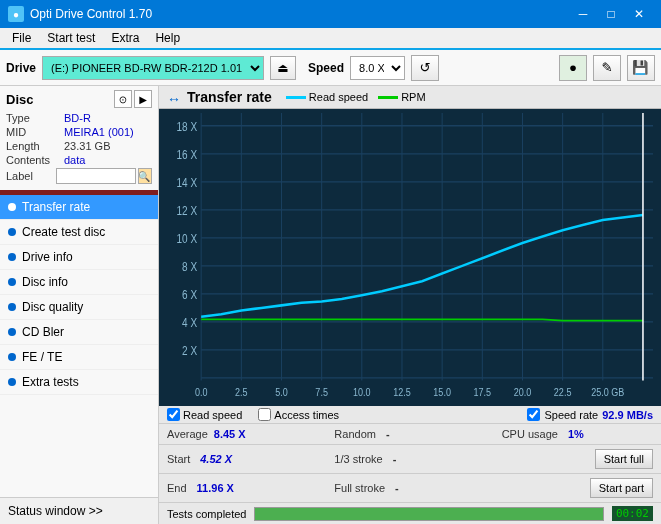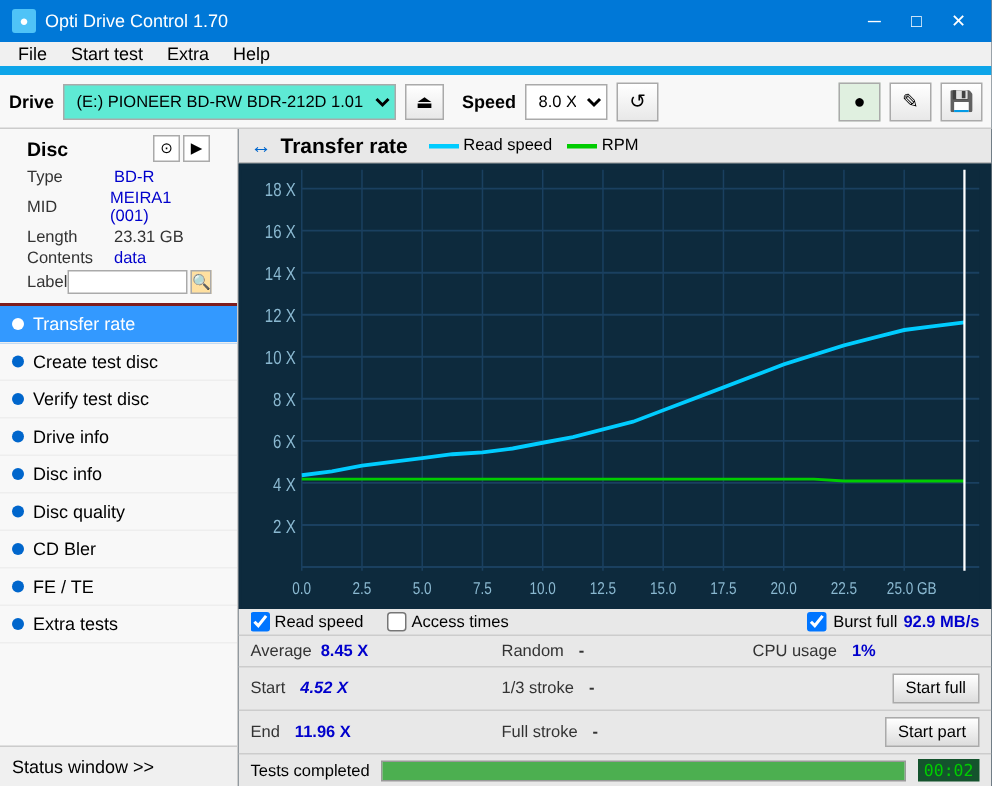--- a/index.html
+++ b/index.html
@@ -6,41 +6,41 @@
     body { font-family: 'Segoe UI', Tahoma, sans-serif; font-size: 12px; background: #f0f0f0; width: 661px; height: 524px; overflow: hidden; }
     
     
     .title-bar { background: #0078d7; color: white; display: flex; align-items: center; justify-content: space-between; padding: 4px 8px; height: 28px; }
     .title-bar-left { display: flex; align-items: center; gap: 6px; font-size: 12px; }
     .title-bar-icon { width: 16px; height: 16px; background: #4fc3f7; border-radius: 2px; display: flex; align-items: center; justify-content: center; font-size: 10px; color: white; }
     .title-bar-controls { display: flex; gap: 0; }
     .title-btn { width: 28px; height: 20px; background: transparent; border: none; color: white; cursor: pointer; font-size: 12px; display: flex; align-items: center; justify-content: center; }
 
     
-    .menu-bar { background: #f0f0f0; display: flex; align-items: center; padding: 2px 4px; height: 22px; border-bottom: 6px solid #0ea5e9; }
+    .menu-bar { background: #f0f0f0; display: flex; align-items: center; padding: 2px 4px; height: 22px; border-bottom: 2px solid #0ea5e9; }
     .menu-item { padding: 2px 8px; cursor: pointer; font-size: 12px; }
 
     
     .toolbar { background: #f8f8f8; display: flex; align-items: center; padding: 3px 6px; gap: 6px; border-bottom: 1px solid #ccc; height: 36px; }
     .toolbar-label { font-size: 12px; font-weight: bold; text-align: center; }
     .drive-select { height: 24px; border: 1px solid #aaa; background: #5eead4; font-size: 11px; padding: 0 4px; min-width: 200px; }
     .toolbar-btn { height: 24px; width: 26px; border: 1px solid #aaa; background: linear-gradient(to bottom, #fff, #e8e8e8); cursor: pointer; display: flex; align-items: center; justify-content: center; font-size: 12px; }
     .speed-label { font-size: 12px; font-weight: bold; margin-left: 6px; }
     .speed-select { height: 24px; border: 1px solid #aaa; background: white; font-size: 11px; padding: 0 4px; width: 55px; }
     .toolbar-spacer { flex: 1; }
     .toolbar-icon-btn { height: 26px; width: 28px; border: 1px solid #aaa; background: linear-gradient(to bottom, #fff, #e8e8e8); cursor: pointer; display: flex; align-items: center; justify-content: center; }
 
     
     .main { display: flex; height: calc(524px - 28px - 22px - 36px); }
 
     
     .left-panel { width: 159px; background: #f8f8f8; border-right: 1px solid #ccc; display: flex; flex-direction: column; flex-shrink: 0; }
     
     
-    .disc-section { padding: 4px 18px; border-bottom: 2px solid #7f1d1d; }
+    .disc-section { padding: 4px 6px; border-bottom: 5px solid #7f1d1d; }
     .disc-header { display: flex; align-items: center; justify-content: space-between; margin-bottom: 4px; }
     .disc-title { font-size: 13px; font-weight: bold; }
     .disc-icons { display: flex; gap: 2px; }
     .disc-icon-btn { width: 18px; height: 18px; border: 1px solid #aaa; background: white; cursor: pointer; display: flex; align-items: center; justify-content: center; font-size: 10px; }
     .disc-row { display: flex; align-items: center; margin-bottom: 2px; }
     .disc-row-label { width: 58px; font-size: 11px; color: #333; }
     .disc-row-value { font-size: 11px; color: #0000cc; }
     .disc-row-value.normal { color: #333; }
     .label-input { border: 1px solid #aaa; height: 16px; width: 80px; font-size: 10px; }
     .label-btn { width: 16px; height: 16px; border: 1px solid #aaa; background: #ffe0a0; cursor: pointer; font-size: 10px; display: flex; align-items: center; justify-content: center; margin-left: 2px; }
@@ -171,24 +171,20 @@
       <div class="nav-item active">
         <div class="nav-dot active"></div>
         <span>Transfer rate</span>
       </div>
       <div class="nav-item">
         <div class="nav-dot"></div>
         <span>Create test disc</span>
       </div>
       <div class="nav-item">
         <div class="nav-dot"></div>
-        <span>Verify test disc</span>
-      </div>
-      <div class="nav-item">
-        <div class="nav-dot"></div>
         <span>Drive info</span>
       </div>
       <div class="nav-item">
         <div class="nav-dot"></div>
         <span>Disc info</span>
       </div>
       <div class="nav-item">
         <div class="nav-dot"></div>
         <span>Disc quality</span>
       </div>
@@ -293,21 +289,21 @@
         <div class="checkbox-item">
           <input type="checkbox" checked="" style="">
           <span>Read speed</span>
         </div>
         <div class="checkbox-item">
           <input type="checkbox" style="">
           <span>Access times</span>
         </div>
         <div class="burst-rate">
           <input type="checkbox" checked="" style="">
-          <span>Burst full</span>
+          <span>Speed rate</span>
           <span class="burst-value">92.9 MB/s</span>
         </div>
       </div>
 
       <div style="display:flex; font-size:11px; border-bottom:1px solid #ccc; padding:2px 0;">
         <div class="stat-cell" style="flex:1;">
           <span class="stat-label">Average</span>
           <span class="stat-value">8.45 X</span>
         </div>
         <div class="stat-cell" style="flex:1;">

